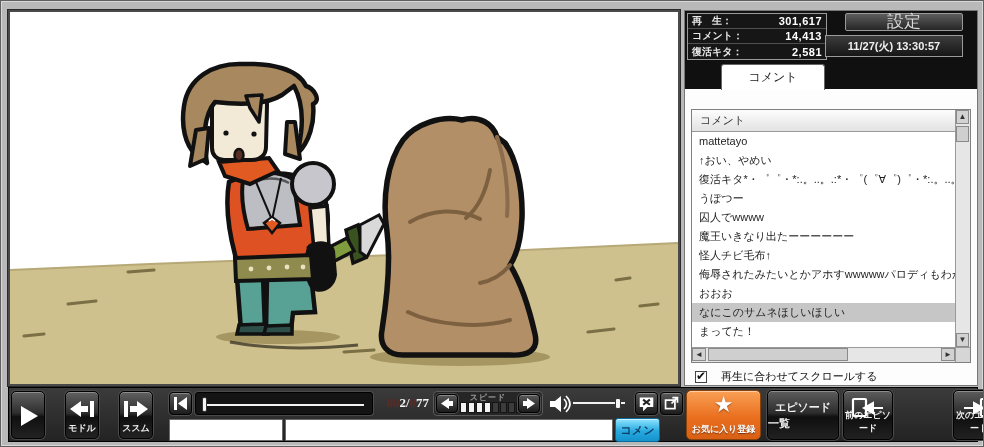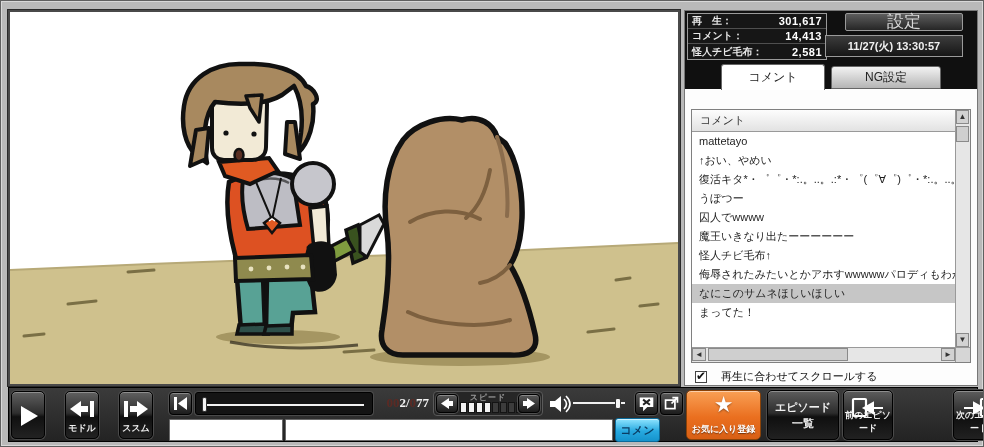--- a/index.html
+++ b/index.html
@@ -76,21 +76,21 @@
     background:linear-gradient(180deg,#8fe4ff,#27a9e0 55%,#1593cc);color:#0a3d63;font-size:11px;font-weight:bold;text-align:center;line-height:22px;
     box-shadow:inset 0 1px 0 rgba(255,255,255,.6);}
   .fav-btn{position:absolute;left:677px;top:2px;width:75px;height:50px;border:1px solid #8a4208;border-radius:5px;cursor:pointer;
     background:linear-gradient(180deg,#f9a055,#ea6f1f 55%,#d85f14);box-shadow:inset 0 1px 0 rgba(255,255,255,.5);}
   .fav-btn .star{position:absolute;left:0;right:0;top:1px;text-align:center;font-size:22px;color:#fff;text-shadow:0 1px 2px rgba(0,0,0,.4);}
   .fav-btn .lbl{position:absolute;left:0;right:0;bottom:3px;text-align:center;font-size:9px;font-weight:bold;color:#fff;text-shadow:0 1px 1px rgba(0,0,0,.5);}
   .ep-btn{position:absolute;top:2px;height:50px;border:1px solid #000;border-radius:5px;cursor:pointer;
     background:linear-gradient(180deg,#5d5d5d 0%,#2c2c2c 46%,#0f0f0f 54%,#212121 100%);
     box-shadow:inset 0 1px 0 rgba(255,255,255,.3),0 0 0 1px #4a4a4a;color:#f0f0f0;}
   .ep-btn .l1{position:absolute;left:0;right:0;top:9px;text-align:center;font-size:11px;font-weight:bold;}
-  .ep-btn .l2{position:absolute;left:0;right:0;top:25px;text-align:center;font-size:11px;font-weight:bold;}
+  .ep-btn .l2{position:absolute;left:0;right:0;top:25px;font-size:11px;font-weight:bold;}
   .ep-btn .lbl{position:absolute;left:0;right:0;bottom:4px;text-align:center;font-size:9px;font-weight:bold;color:#f0f0f0;}
   .ep-btn svg{position:absolute;left:50%;top:6px;transform:translateX(-50%);}
 </style>
 </head>
 <body>
 
 <div class="window">
 
   <div class="video-frame">
     <svg viewBox="0 0 668 372" preserveAspectRatio="none">
@@ -171,43 +171,43 @@
       <div class="stats-table">
         <div class="stats-row">
           <span class="stats-label">再　生：</span>
           <span class="stats-value">301,617</span>
         </div>
         <div class="stats-row">
           <span class="stats-label">コメント：</span>
           <span class="stats-value">14,413</span>
         </div>
         <div class="stats-row">
-          <span class="stats-label">怪人チビ毛布：</span>
+          <span class="stats-label">復活キタ：</span>
           <span class="stats-value">2,581</span>
         </div>
       </div>
       <div class="settings-btn">設定</div>
       <div class="date-box">11/27(火) 13:30:57</div>
     </div>
     <div class="tabstrip">
       <div class="tab active">コメント</div>
-      <div class="tab inactive">NG設定</div>
     </div>
     <div class="tab-content">
       <div class="comment-box">
         <div class="comment-header">コメント</div>
         <div class="comment-rows">
           <div class="comment-row">mattetayo</div>
           <div class="comment-row">↑おい、やめい</div>
           <div class="comment-row">復活キタ*・゜゜・*:.。..。.:*・゜(゜∀゜)゜・*:.。..。.:*・゜゜・*!!!!!</div>
           <div class="comment-row">うぽつー</div>
           <div class="comment-row">囚人でwwww</div>
           <div class="comment-row">魔王いきなり出たーーーーーー</div>
           <div class="comment-row">怪人チビ毛布↑</div>
           <div class="comment-row">侮辱されたみたいとかアホすwwwwwパロディもわかw</div>
+          <div class="comment-row">おおお</div>
           <div class="comment-row selected">なにこのサムネほしいほしい</div>
           <div class="comment-row">まってた！</div>
         </div>
         <div class="vscroll">
           <div class="sbtn" style="left:0;top:0;width:13px;height:14px;">▲</div>
           <div class="sthumb" style="left:0;top:16px;width:13px;height:16px;"></div>
           <div class="sbtn" style="left:0;bottom:0;width:13px;height:14px;">▼</div>
         </div>
         <div class="hscroll">
           <div class="sbtn" style="left:0;top:0;width:14px;height:13px;">◄</div>

